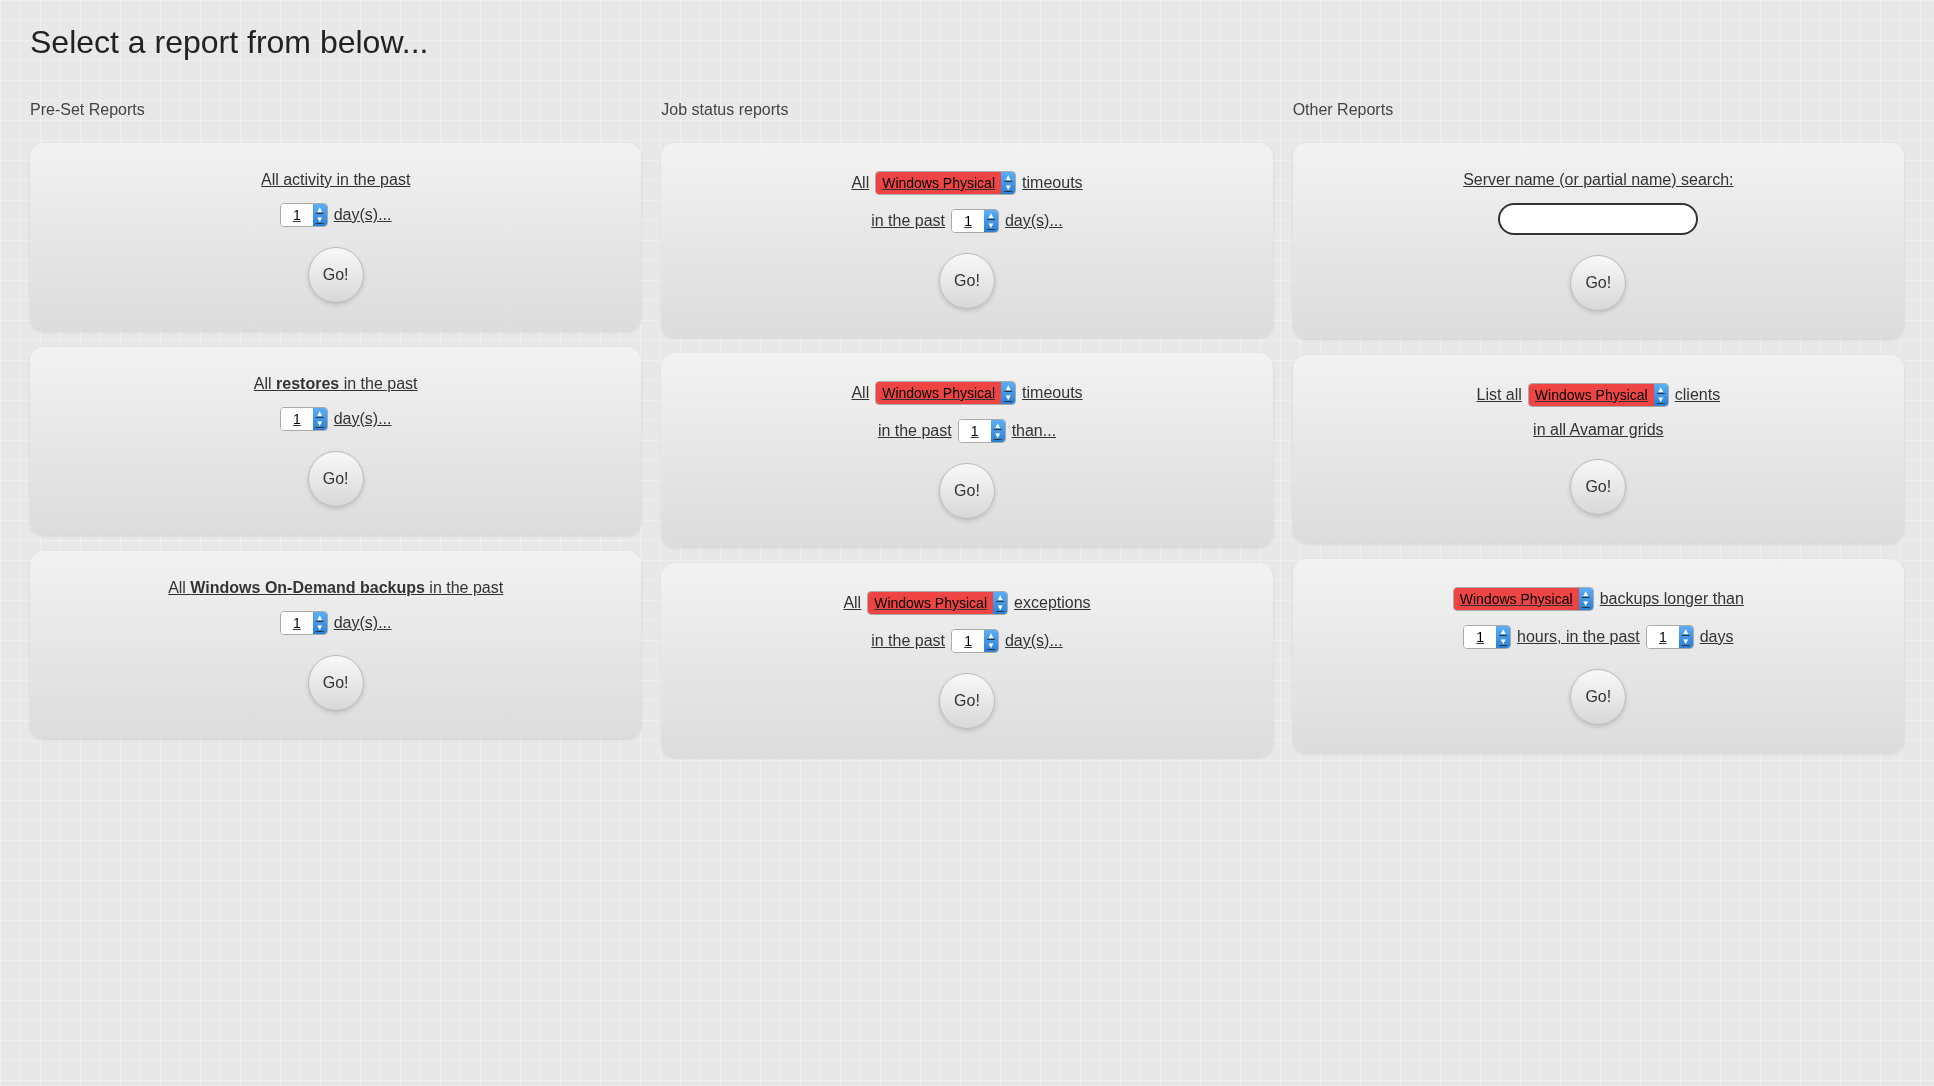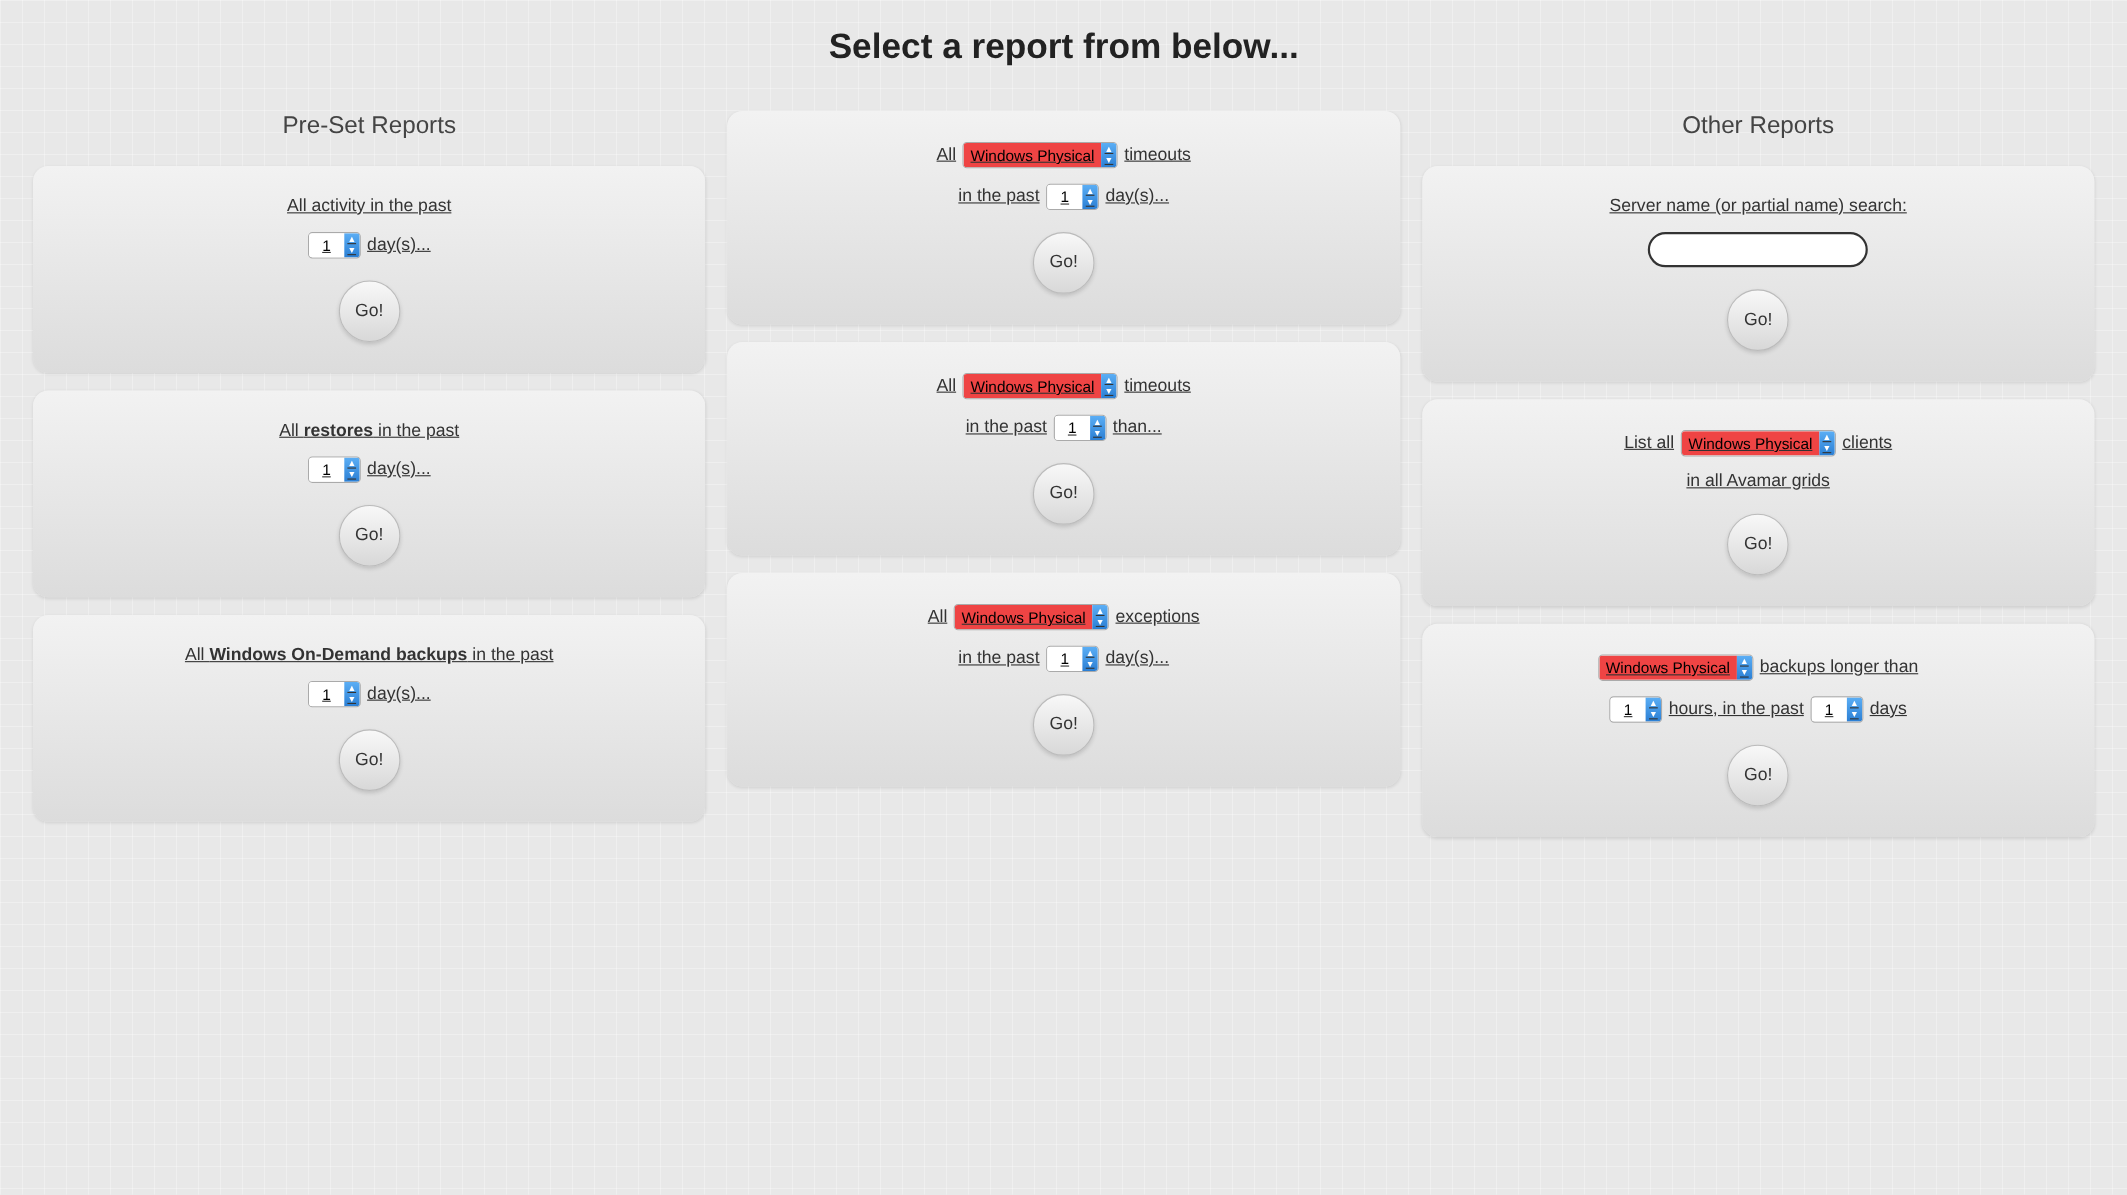--- a/index.html
+++ b/index.html
@@ -11,42 +11,41 @@
         linear-gradient(90deg, rgba(255,255,255,0.3) 1px, transparent 1px);
       background-size: 20px 20px;
       font-family: -apple-system, BlinkMacSystemFont, 'Helvetica Neue', Arial, sans-serif;
       color: #333;
       padding: 24px 30px;
       min-height: 1086px;
     }
 
     h1 {
       font-size: 32px;
-      font-weight: 700;
+      font-weight: 400;
       color: #222;
       margin-bottom: 40px;
-      text-align: center;
     }
 
     .columns {
       display: flex;
       gap: 20px;
       align-items: flex-start;
     }
 
     .column {
       flex: 1;
       display: flex;
       flex-direction: column;
       gap: 16px;
     }
 
     .column-header {
-      text-align: center;
-      font-size: 22px;
+      text-align: left;
+      font-size: 16px;
       font-weight: 400;
       color: #444;
       margin-bottom: 8px;
     }
 
     .card {
       background: linear-gradient(180deg, #f2f2f2 0%, #dcdcdc 100%);
       border-radius: 14px;
       padding: 28px 24px;
       display: flex;
@@ -215,20 +214,21 @@
             <span class="spinner-arrow">▼</span>
           </div>
         </div>
         <span>day(s)...</span>
       </div>
       <button class="go-button">Go!</button>
     </div>
   </div>
 
   <div class="column">
+    <div class="column-header">Job status reports</div>
 
     <div class="card">
       <div class="card-row">
         <span>All</span>
         <div class="select-wrapper">
           <select>
             <option>Windows Physical</option>
             <option>Windows Virtual</option>
             <option>Linux Physical</option>
             <option>Linux Virtual</option>

